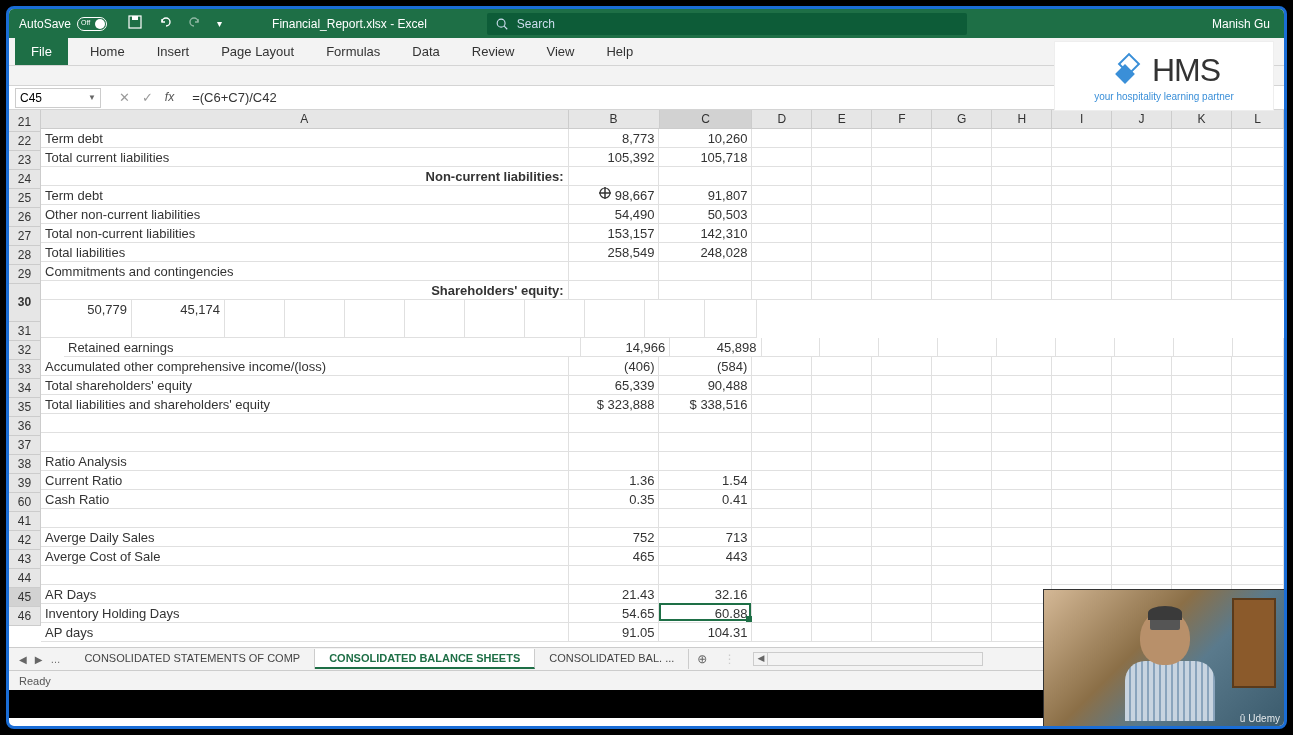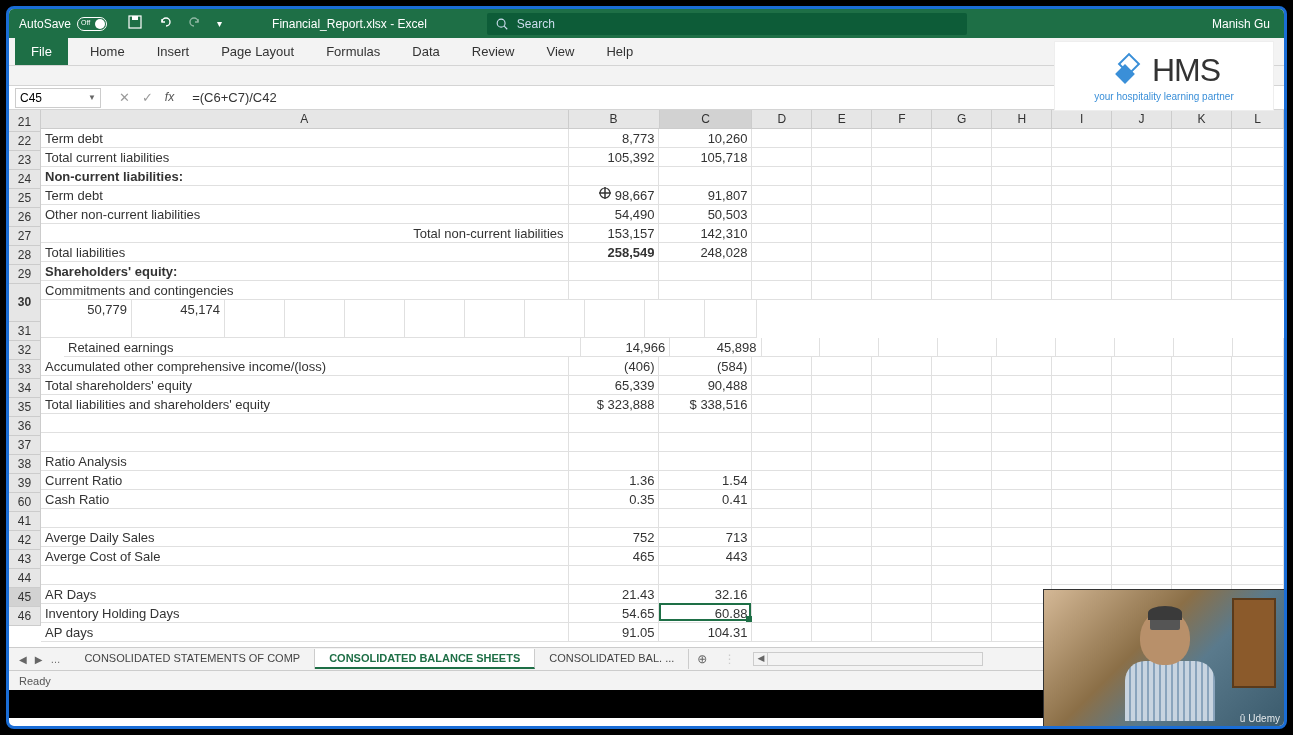--- a/index.html
+++ b/index.html
@@ -44,21 +44,21 @@
   .row-headers { position: absolute; top: 3px; left: 0; width: 32px; background: #e6e6e6; }
   .row-h { height: 19px; border-right: 1px solid #ccc; border-bottom: 1px solid #ccc; text-align: center; font-size: 12px; color: #333; line-height: 18px; }
   .row-h.tall { height: 38px; line-height: 36px; font-weight: bold; }
   .row-h.sel { background: #d2d2d2; }
   .cells { position: absolute; top: 19px; left: 32px; right: 0; }
   .row { display: flex; height: 19px; }
   .row.tall { height: 38px; }
   .cell { border-right: 1px solid #e0e0e0; border-bottom: 1px solid #e0e0e0; font-size: 13px; color: #333; padding: 1px 4px; line-height: 17px; overflow: hidden; white-space: nowrap; }
   .row.tall .cell { white-space: normal; line-height: 17px; }
   .cell.num { text-align: right; }
-  .cell.bold { font-weight: 600; }
+  .cell.bold { font-weight: 600; text-align: right; }
   .active-cell { position: absolute; border: 2px solid #1e6f46; pointer-events: none; background: transparent; }
   .active-cell::after { content: ''; position: absolute; right: -3px; bottom: -3px; width: 6px; height: 6px; background: #1e6f46; }
   .cursor-overlay { position: absolute; pointer-events: none; }
   
   .sheet-tabs { height: 23px; background: #f3f3f3; border-top: 1px solid #ccc; display: flex; align-items: center; font-size: 12px; }
   .tab-nav { display: flex; gap: 8px; padding: 0 10px; color: #666; }
   .tab-nav span { cursor: pointer; font-size: 10px; }
   .sheet-tab { padding: 3px 14px; border-right: 1px solid #ccc; color: #444; cursor: pointer; font-size: 11px; }
   .sheet-tab.active { background: #fff; color: #1e6f46; font-weight: 600; border-bottom: 2px solid #1e6f46; }
   .add-sheet { padding: 0 8px; color: #666; cursor: pointer; }
@@ -263,63 +263,63 @@
           <div class="cell" style="width: 60px;"></div>
           <div class="cell" style="width: 60px;"></div>
           <div class="cell" style="width: 60px;"></div>
           <div class="cell" style="width: 60px;"></div>
           <div class="cell" style="width: 60px;"></div>
           <div class="cell" style="width: 60px;"></div>
           <div class="cell" style="width: 60px;"></div>
           <div class="cell" style="width: 52px;"></div>
         </div>
         <div class="row">
-          <div class="cell" style="width: 528px; text-align: right;">Total non-current liabilities</div>
+          <div class="cell" style="width: 528px;">Total non-current liabilities</div>
           <div class="cell num" style="width: 91px;">153,157</div>
           <div class="cell num" style="width: 93px;">142,310</div>
           <div class="cell" style="width: 60px;"></div>
           <div class="cell" style="width: 60px;"></div>
           <div class="cell" style="width: 60px;"></div>
           <div class="cell" style="width: 60px;"></div>
           <div class="cell" style="width: 60px;"></div>
           <div class="cell" style="width: 60px;"></div>
           <div class="cell" style="width: 60px;"></div>
           <div class="cell" style="width: 60px;"></div>
           <div class="cell" style="width: 52px;"></div>
         </div>
         <div class="row">
           <div class="cell" style="width: 528px;">Total liabilities</div>
-          <div class="cell num" style="width: 91px; font-weight: bold;">258,549</div>
+          <div class="cell num" style="width: 91px;">258,549</div>
           <div class="cell num" style="width: 93px;">248,028</div>
           <div class="cell" style="width: 60px;"></div>
           <div class="cell" style="width: 60px;"></div>
           <div class="cell" style="width: 60px;"></div>
           <div class="cell" style="width: 60px;"></div>
           <div class="cell" style="width: 60px;"></div>
           <div class="cell" style="width: 60px;"></div>
           <div class="cell" style="width: 60px;"></div>
           <div class="cell" style="width: 60px;"></div>
           <div class="cell" style="width: 52px;"></div>
         </div>
         <div class="row">
+          <div class="cell" style="width: 528px;">Commitments and contingencies</div>
+          <div class="cell num" style="width: 91px;"></div>
+          <div class="cell num" style="width: 93px;"></div>
+          <div class="cell" style="width: 60px;"></div>
+          <div class="cell" style="width: 60px;"></div>
+          <div class="cell" style="width: 60px;"></div>
+          <div class="cell" style="width: 60px;"></div>
+          <div class="cell" style="width: 60px;"></div>
+          <div class="cell" style="width: 60px;"></div>
+          <div class="cell" style="width: 60px;"></div>
+          <div class="cell" style="width: 60px;"></div>
+          <div class="cell" style="width: 52px;"></div>
+        </div>
+        <div class="row">
           <div class="cell bold" style="width: 528px;">Shareholders' equity:</div>
-          <div class="cell num" style="width: 91px;"></div>
-          <div class="cell num" style="width: 93px;"></div>
-          <div class="cell" style="width: 60px;"></div>
-          <div class="cell" style="width: 60px;"></div>
-          <div class="cell" style="width: 60px;"></div>
-          <div class="cell" style="width: 60px;"></div>
-          <div class="cell" style="width: 60px;"></div>
-          <div class="cell" style="width: 60px;"></div>
-          <div class="cell" style="width: 60px;"></div>
-          <div class="cell" style="width: 60px;"></div>
-          <div class="cell" style="width: 52px;"></div>
-        </div>
-        <div class="row">
-          <div class="cell" style="width: 528px;">Commitments and contingencies</div>
           <div class="cell num" style="width: 91px;"></div>
           <div class="cell num" style="width: 93px;"></div>
           <div class="cell" style="width: 60px;"></div>
           <div class="cell" style="width: 60px;"></div>
           <div class="cell" style="width: 60px;"></div>
           <div class="cell" style="width: 60px;"></div>
           <div class="cell" style="width: 60px;"></div>
           <div class="cell" style="width: 60px;"></div>
           <div class="cell" style="width: 60px;"></div>
           <div class="cell" style="width: 60px;"></div>

